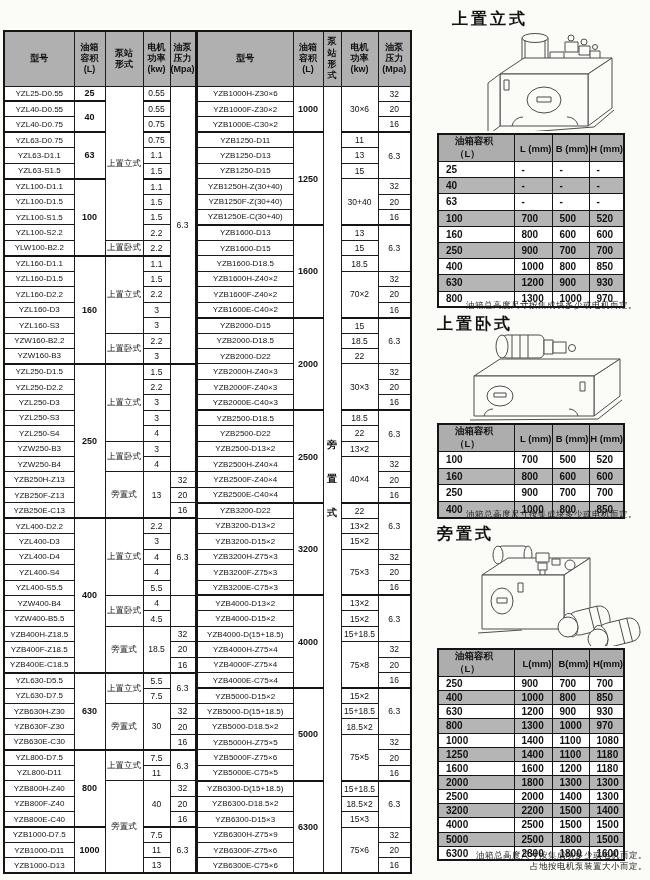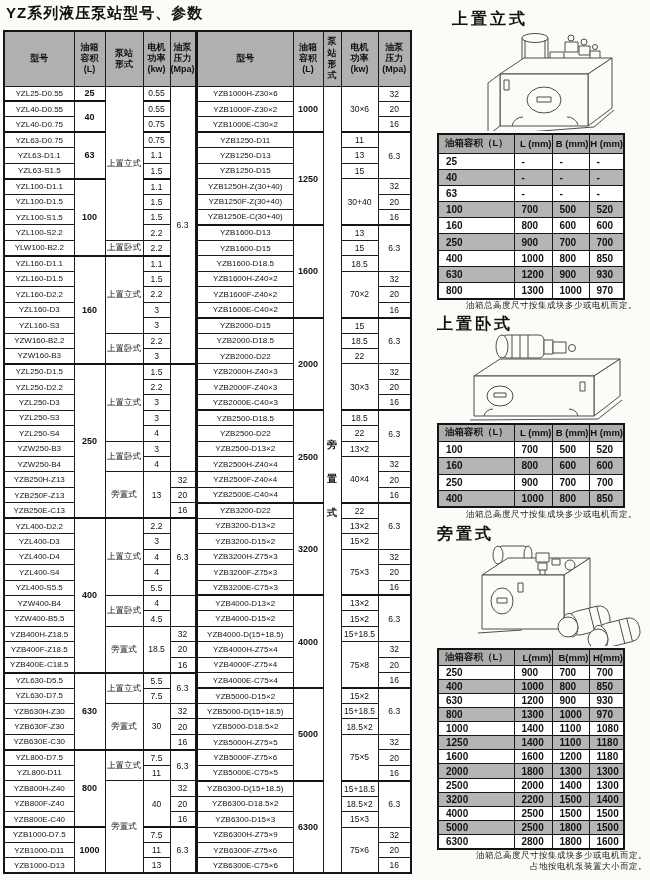--- a/index.html
+++ b/index.html
@@ -20,38 +20,37 @@
   td.form{font-size:8.5px;line-height:1.1;}
   #main-right td.form{font-size:10px;line-height:3.4;font-weight:bold;}
   table.main tr.grp td{border-top:2px solid #151515;}
   #main-left{left:3px;}
   #main-right{left:196px;}
 
   
   table.dim{position:absolute;border-collapse:collapse;table-layout:fixed;background:#fff;border:2px solid #151515;}
   table.dim th,table.dim td{border:1px solid #151515;padding:0;overflow:hidden;vertical-align:middle;}
   table.dim th{background:#adadad;font-size:9.5px;font-weight:bold;text-align:right;}
-  table.dim th:first-child{text-align:left;padding-left:6px;}
+  table.dim th:first-child{text-align:left;padding-left:16px;}
   table.dim td{font-size:10px;font-weight:bold;text-align:left;padding-left:7px;}
   table.dim tr.shade td{background:#b5b5b5;}
   #dim0{left:437px;top:133px;} #dim0 thead tr{height:19px;} #dim0 tbody tr{height:16.2px;}
   #dim1{left:437px;top:423px;} #dim1 thead tr{height:17px;} #dim1 tbody tr{height:16.5px;}
   #dim2{left:437px;top:648px;} #dim2 thead tr{height:16px;} #dim2 tbody tr{height:14.15px;}
 
   .sec-title{position:absolute;font-size:16px;font-weight:bold;letter-spacing:3px;}
   .note{position:absolute;font-size:8.5px;color:#222;letter-spacing:0.5px;line-height:1.3;text-align:right;}
   .illo{position:absolute;}
   .illo *{vector-effect:non-scaling-stroke;}
 </style>
 </head>
 <body>
 
 <div class="page">
 
-  <h1 class="title">YZ系列液压泵站型号、参数</h1>
 
   <table class="main" id="main-left">
     <colgroup>
         <col style="width:70px">
         <col style="width:31px">
         <col style="width:38px">
         <col style="width:27px">
         <col style="width:24px">
       </colgroup>
     <thead>

